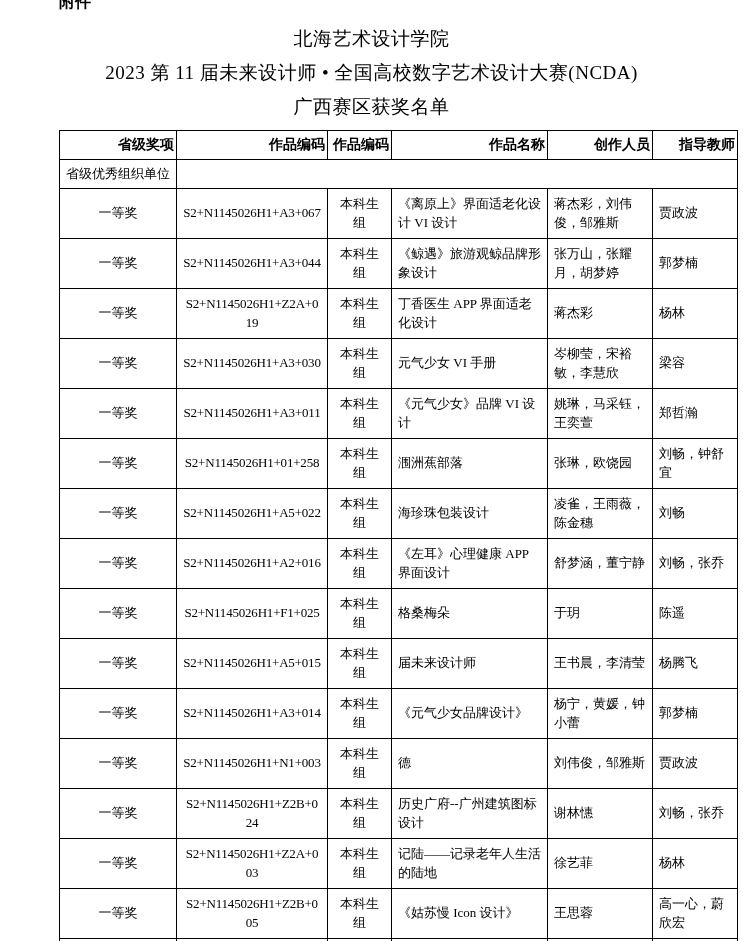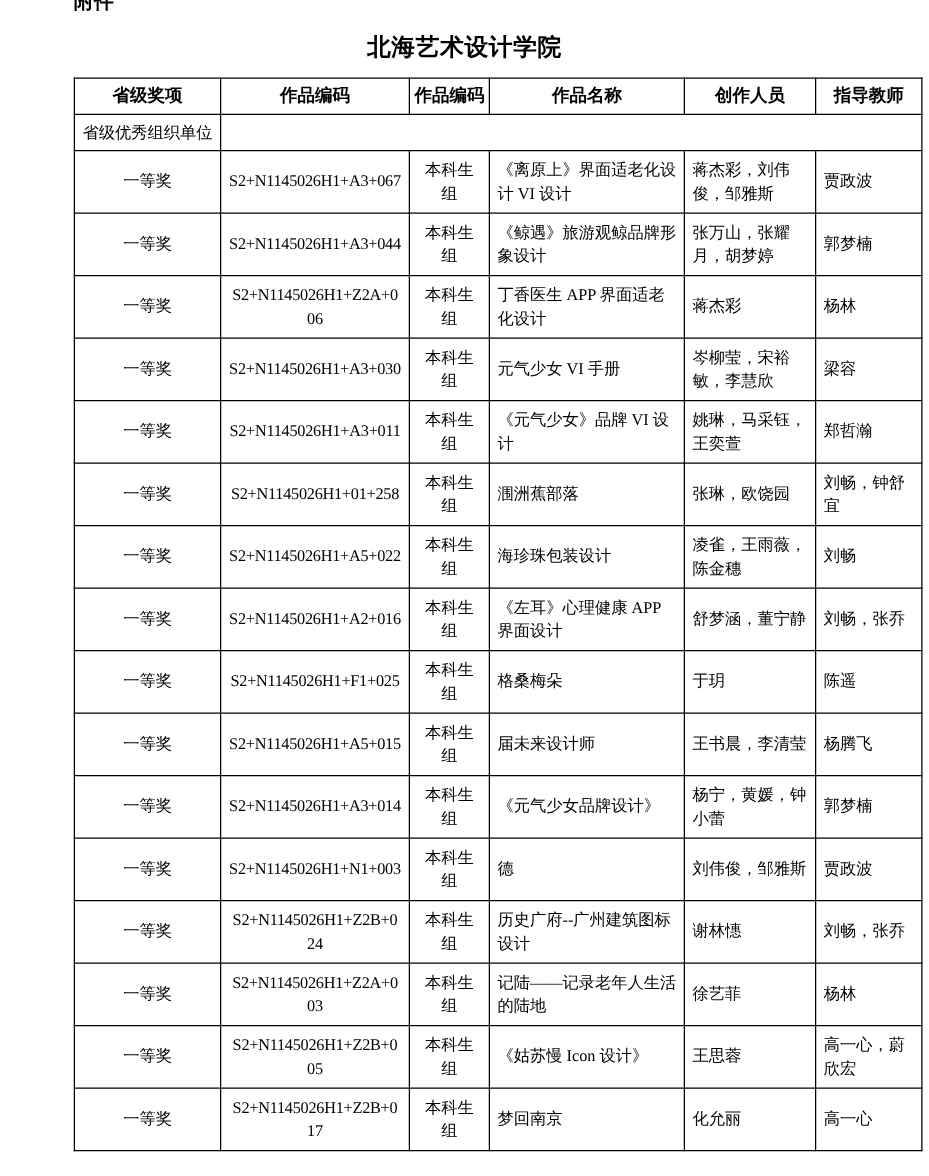--- a/index.html
+++ b/index.html
@@ -19,39 +19,39 @@
     font-size: 16px;
     font-weight: bold;
     line-height: 20px;
   }
   .titles {
     padding-top: 28px;
     text-align: center;
   }
   .title-line {
     font-size: 19px;
-    font-weight: bold;
+    font-weight: normal;
     line-height: 21px;
     margin: 0 0 13px 0;
     letter-spacing: 0.5px;
   }
   table.awards {
     border-collapse: collapse;
     table-layout: fixed;
     width: 678px;
     margin-left: 59px;
   }
   table.awards th, table.awards td {
     border: 1px solid #000000;
     overflow: hidden;
   }
   table.awards th {
     font-size: 14px;
     font-weight: bold;
-    text-align: center;
+    text-align: right;
     padding: 4px 2px;
     height: 20px;
   }
   table.awards td {
     font-size: 13px;
     line-height: 1.5;
     padding: 5px 6px;
     vertical-align: middle;
     height: 24px; 
     word-break: break-word;
@@ -67,20 +67,22 @@
     font-family: Liberation Serif, serif;
   }
 </style>
 </head>
 <body>
 
 <div class="attachment-label">附件</div>
 
 <div class="titles">
   <div class="title-line">北海艺术设计学院</div>
+  <div class="title-line">2023 第 11 届未来设计师 • 全国高校数字艺术设计大赛(NCDA)</div>
+  <div class="title-line">广西赛区获奖名单</div>
 </div>
 
 <table class="awards">
   <colgroup>
     <col style="width:117px">
     <col style="width:151px">
     <col style="width:64px">
     <col style="width:156px">
     <col style="width:105px">
     <col style="width:85px">
@@ -114,21 +116,21 @@
     <td class="c-award">一等奖</td>
     <td class="c-code">S2+N1145026H1+A3+044</td>
     <td class="c-group">本科生组</td>
     <td class="c-title">《鲸遇》旅游观鲸品牌形象设计</td>
     <td class="c-creators">张万山，张耀月，胡梦婷</td>
     <td class="c-instructor">郭梦楠</td>
   </tr>
 
   <tr>
     <td class="c-award">一等奖</td>
-    <td class="c-code">S2+N1145026H1+Z2A+006</td>
+    <td class="c-code">S2+N1145026H1+Z2A+019</td>
     <td class="c-group">本科生组</td>
     <td class="c-title">丁香医生 APP 界面适老化设计</td>
     <td class="c-creators">蒋杰彩</td>
     <td class="c-instructor">杨林</td>
   </tr>
 
   <tr>
     <td class="c-award">一等奖</td>
     <td class="c-code">S2+N1145026H1+A3+030</td>
     <td class="c-group">本科生组</td>

